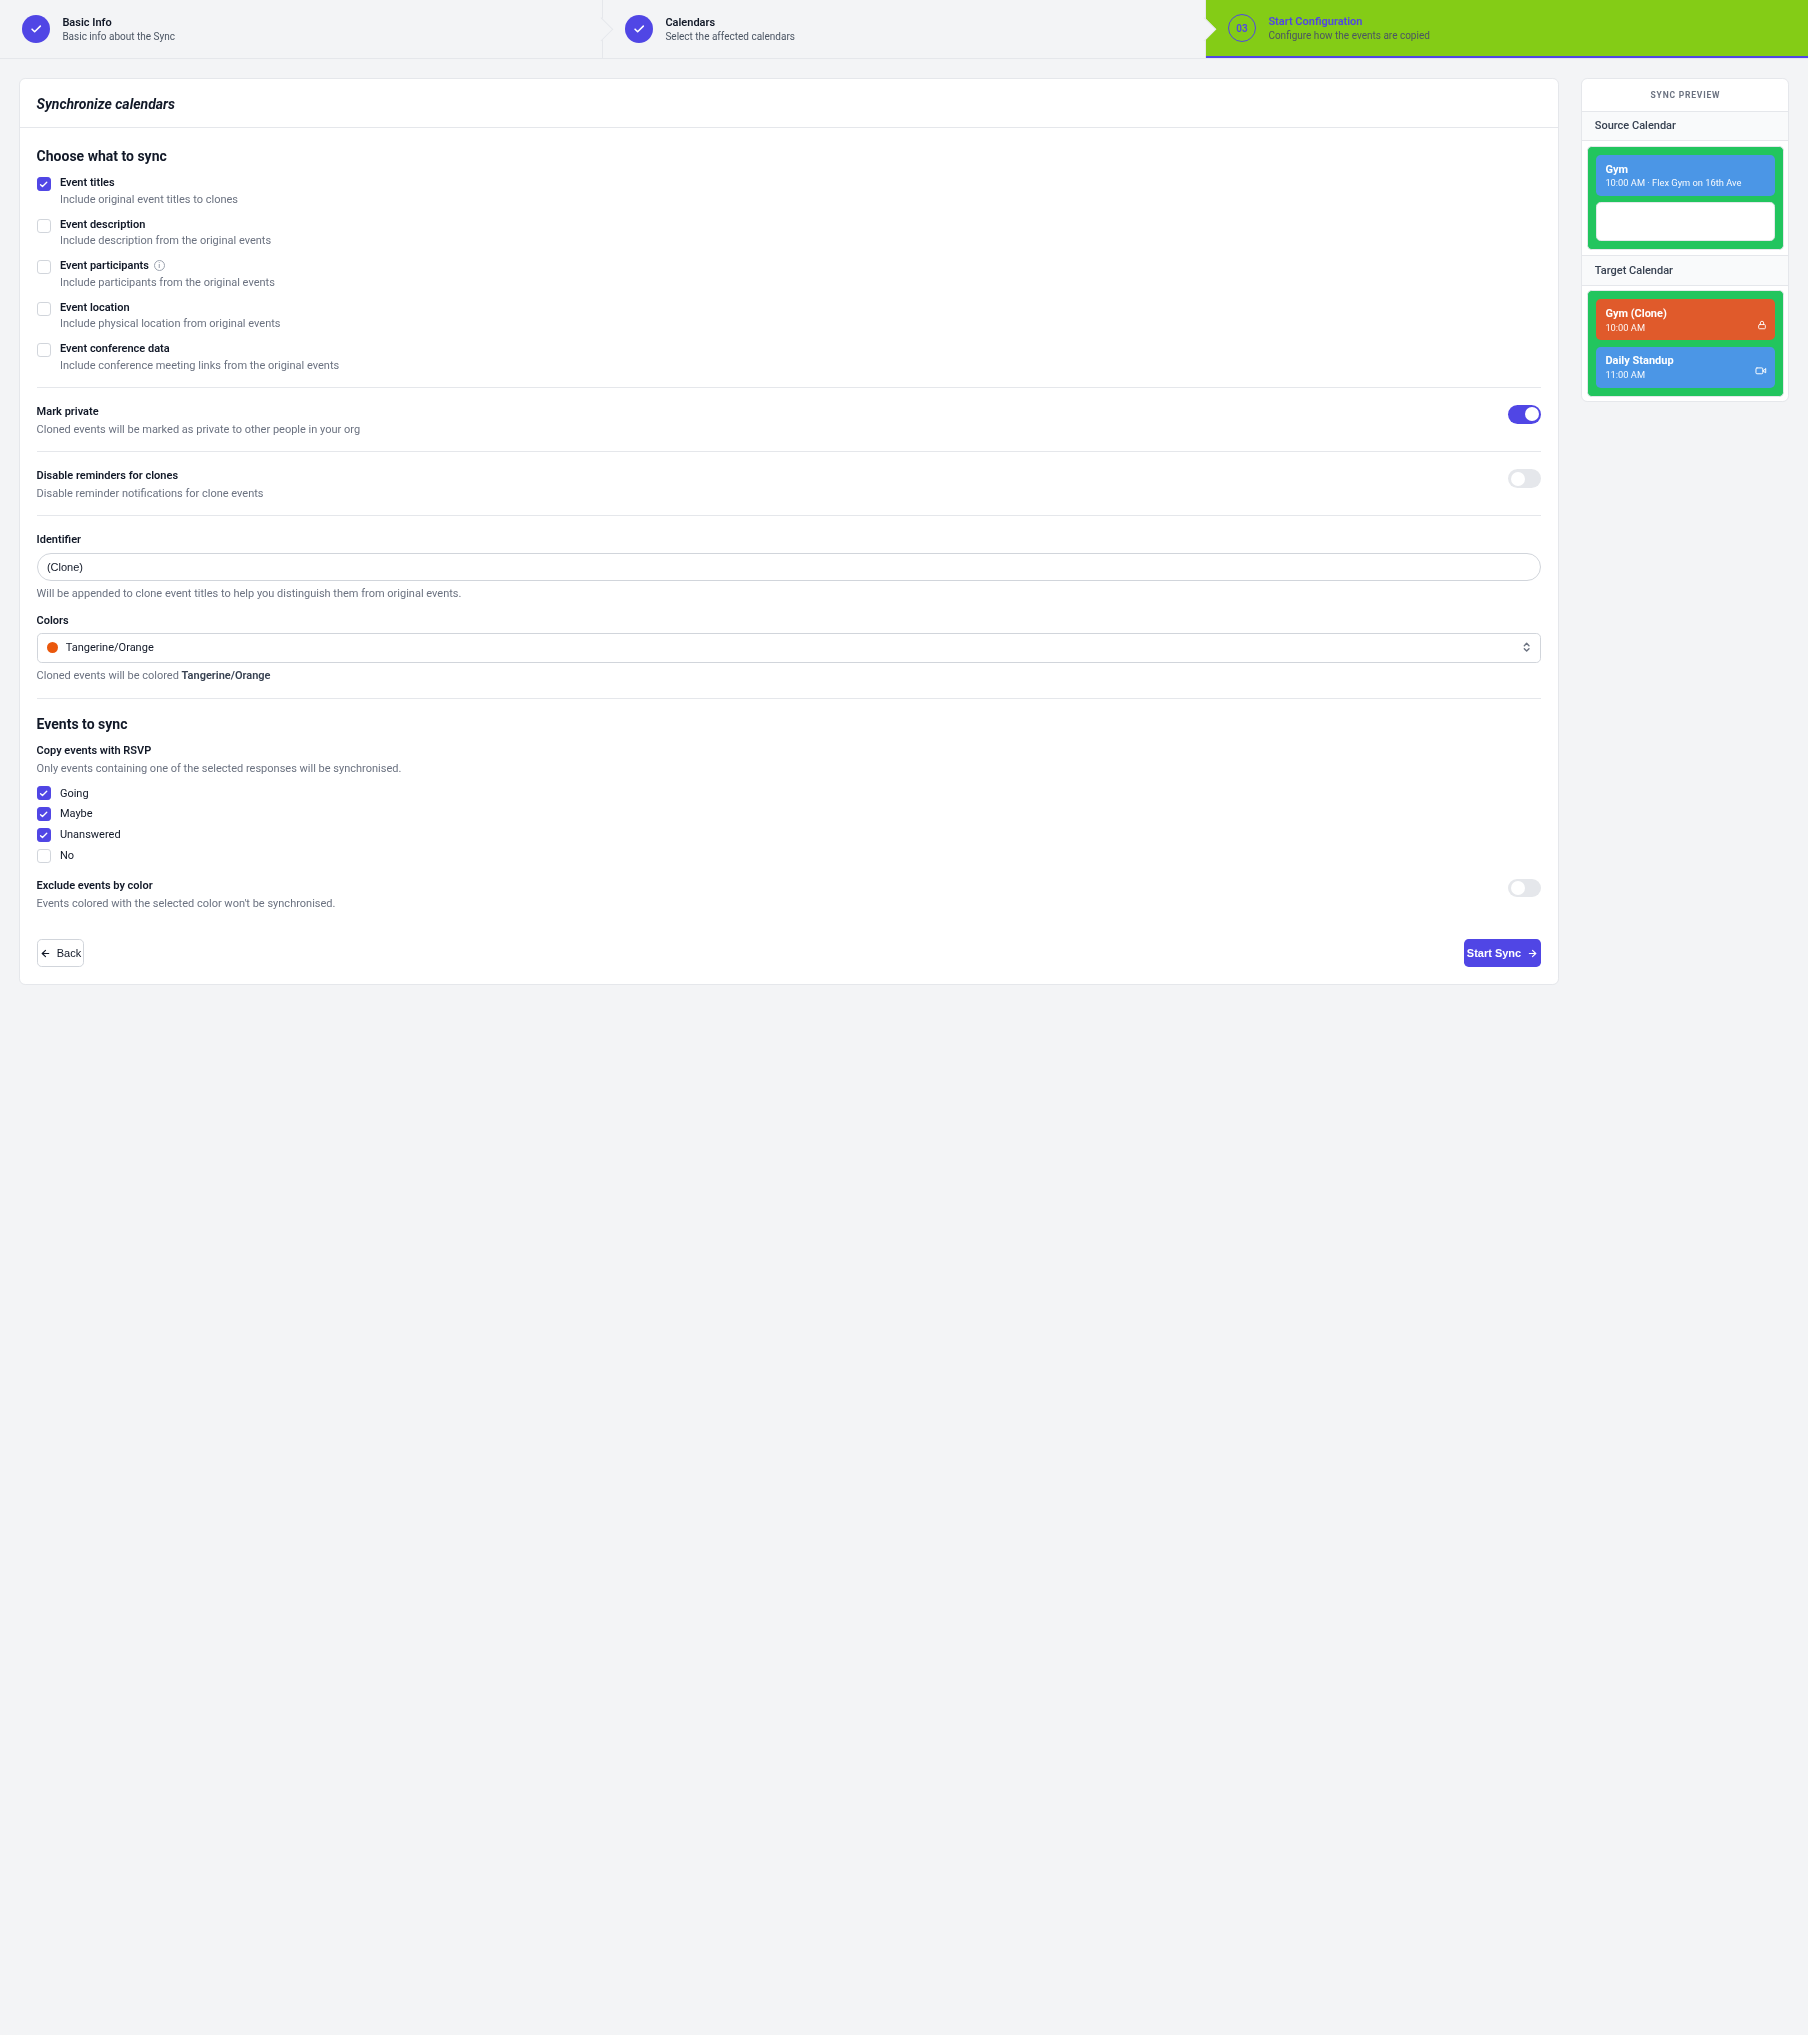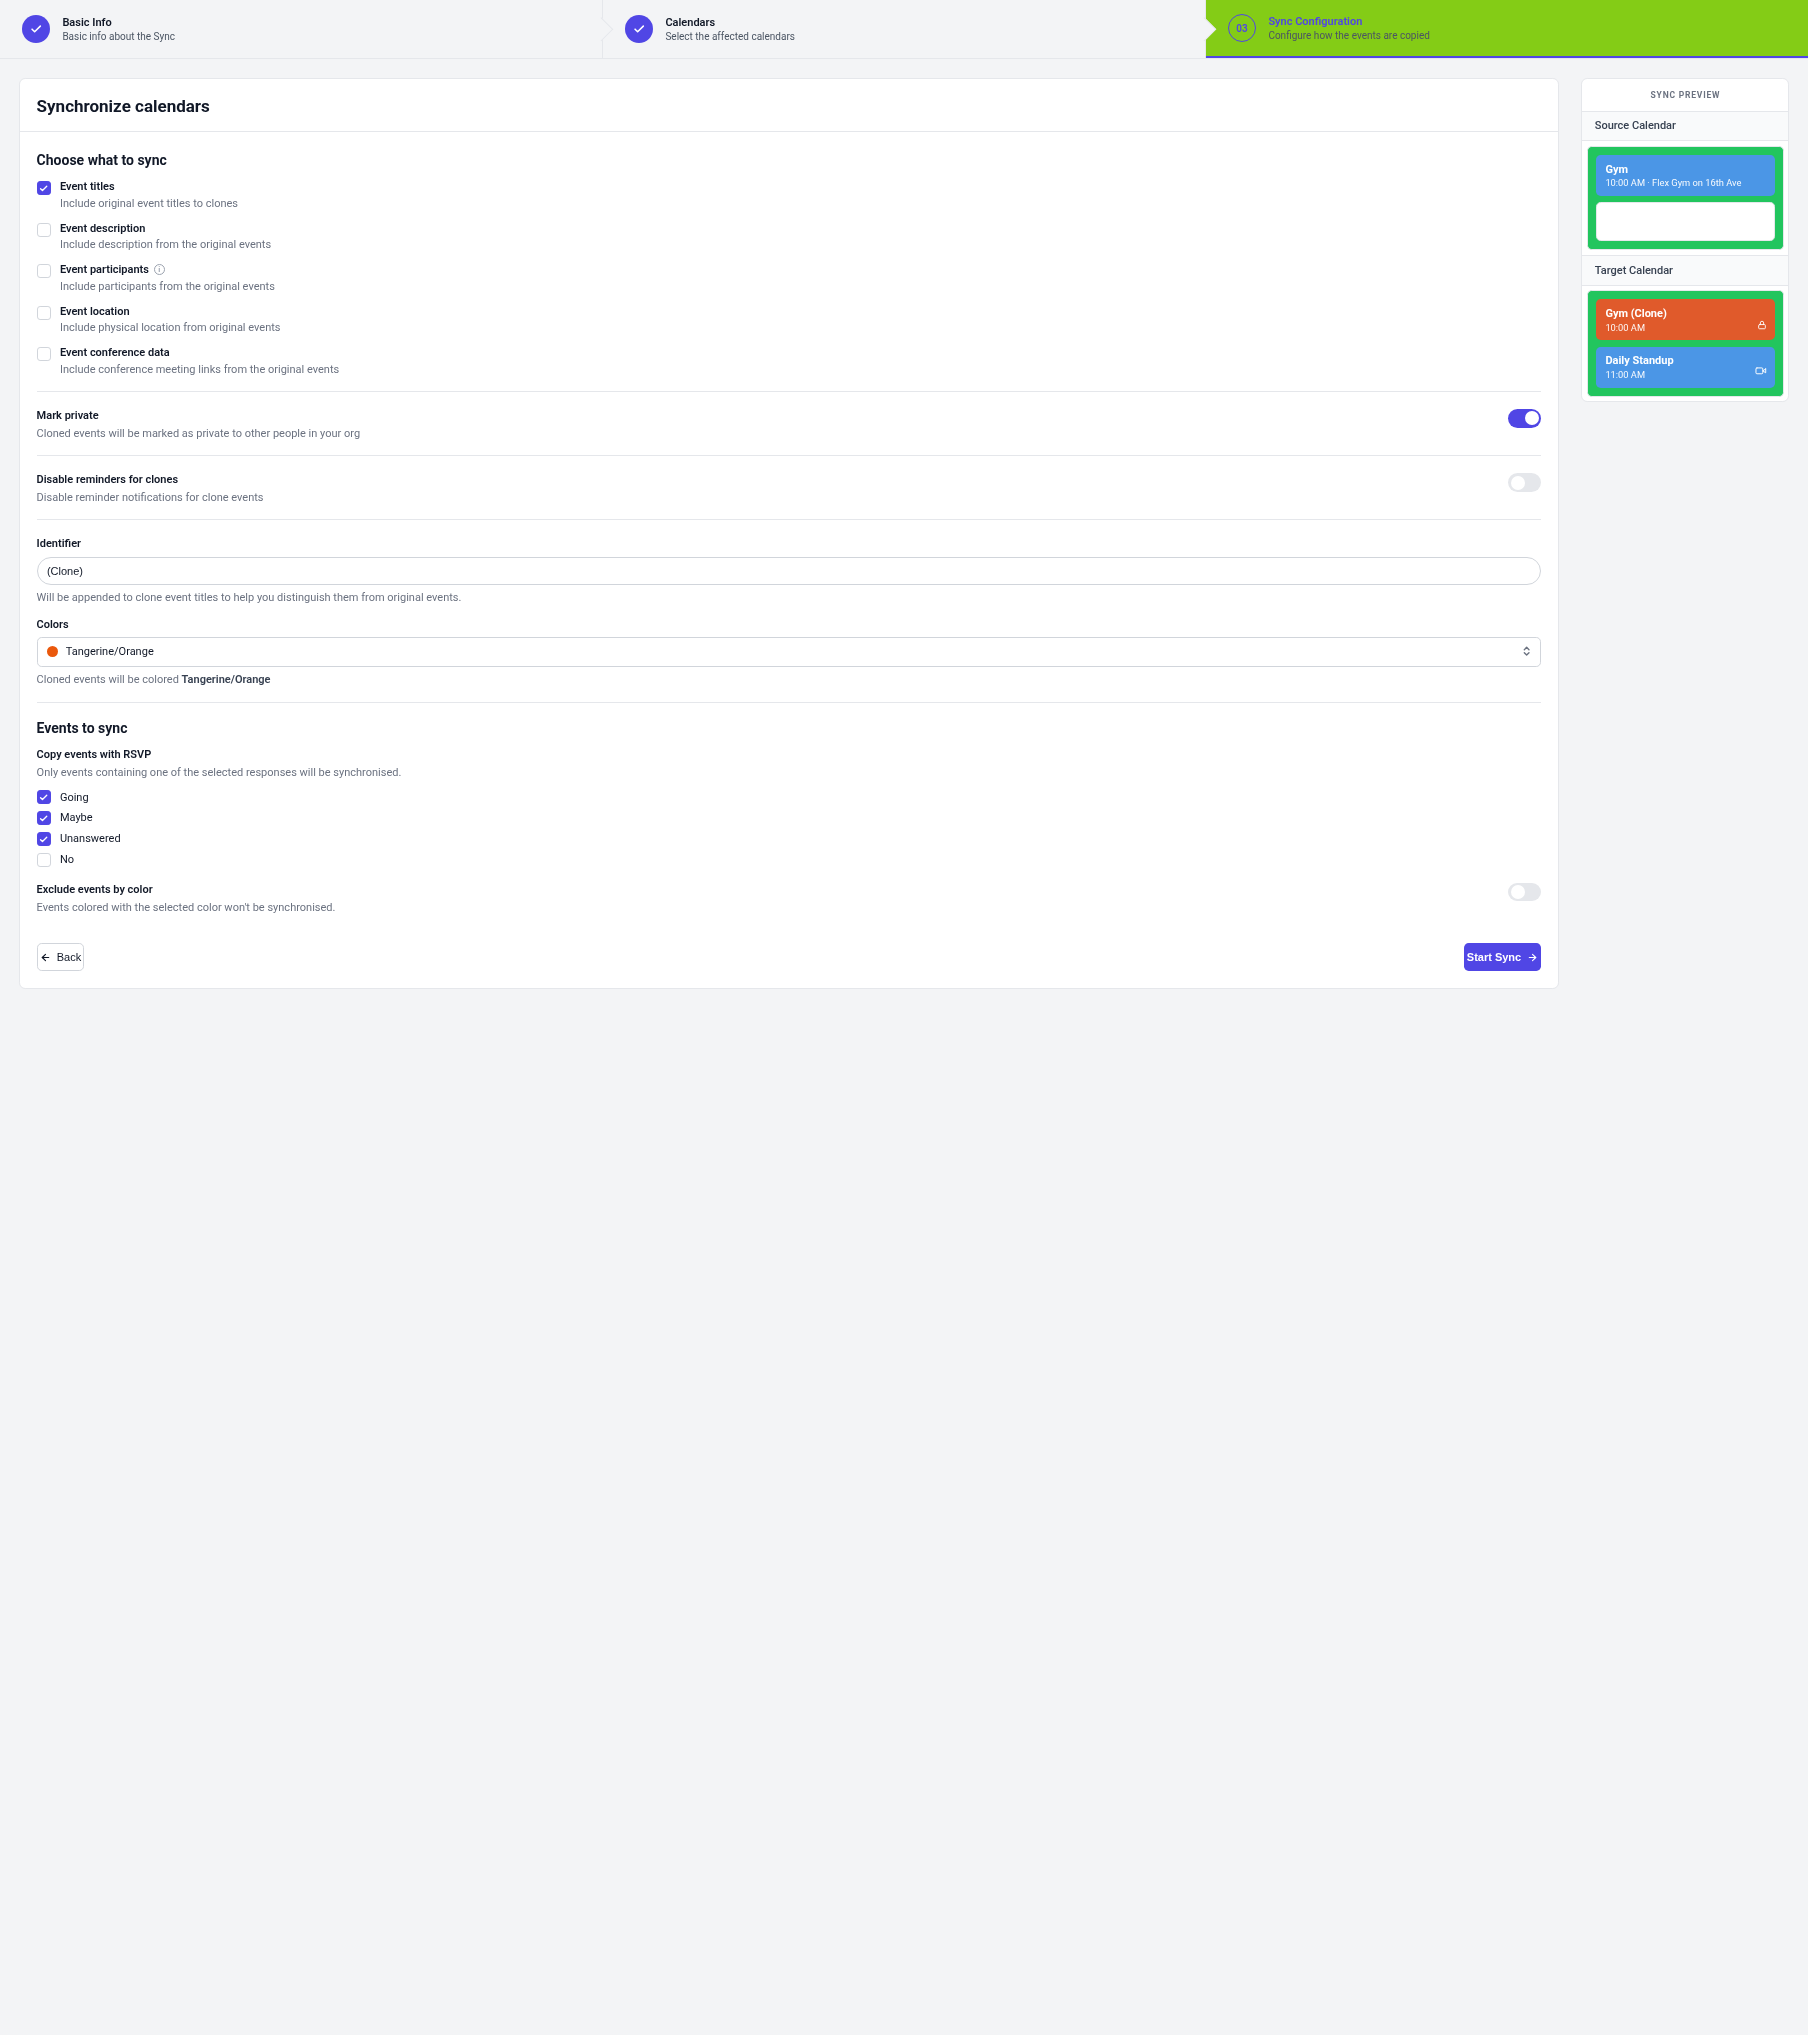--- a/index.html
+++ b/index.html
@@ -109,22 +109,23 @@
     }
     .sidebar {
       width: 208px;
       flex-shrink: 0;
     }
     .card-header {
       padding: 17px 17px 15.5px 17px;
       border-bottom: 0.8px solid #e5e7eb;
     }
     .card-header h1 {
-      font-size: 17px;
+      font-size: 14px;
       font-weight: 700;
+      font-style: italic;
     }
     .card-body {
       padding: 20px 17px 15.5px 17px;
     }
     .section-title {
       font-size: 14px;
       font-weight: 700;
       margin-bottom: 12.4px;
     }
     .opt {
@@ -409,21 +410,21 @@
         </svg>
     </div>
     <div class="step-text">
       <span class="step-title">Calendars</span>
       <span class="step-sub">Select the affected calendars</span>
     </div>
   </div>
   <div class="step active">
     <div class="step-icon number">03</div>
     <div class="step-text">
-      <span class="step-title">Sync Configuration</span>
+      <span class="step-title">Start Configuration</span>
       <span class="step-sub">Configure how the events are copied</span>
     </div>
   </div>
 </div>
 
 <div class="layout">
 
   <div class="card main">
     <div class="card-header">
       <h1>Synchronize calendars</h1>

